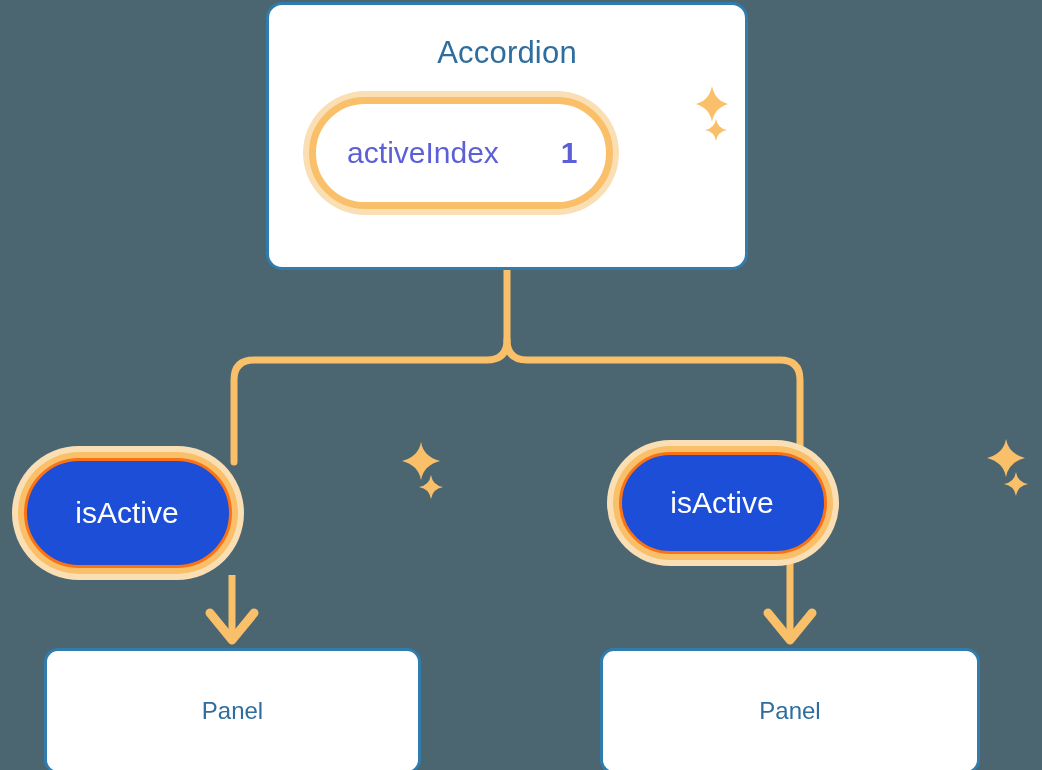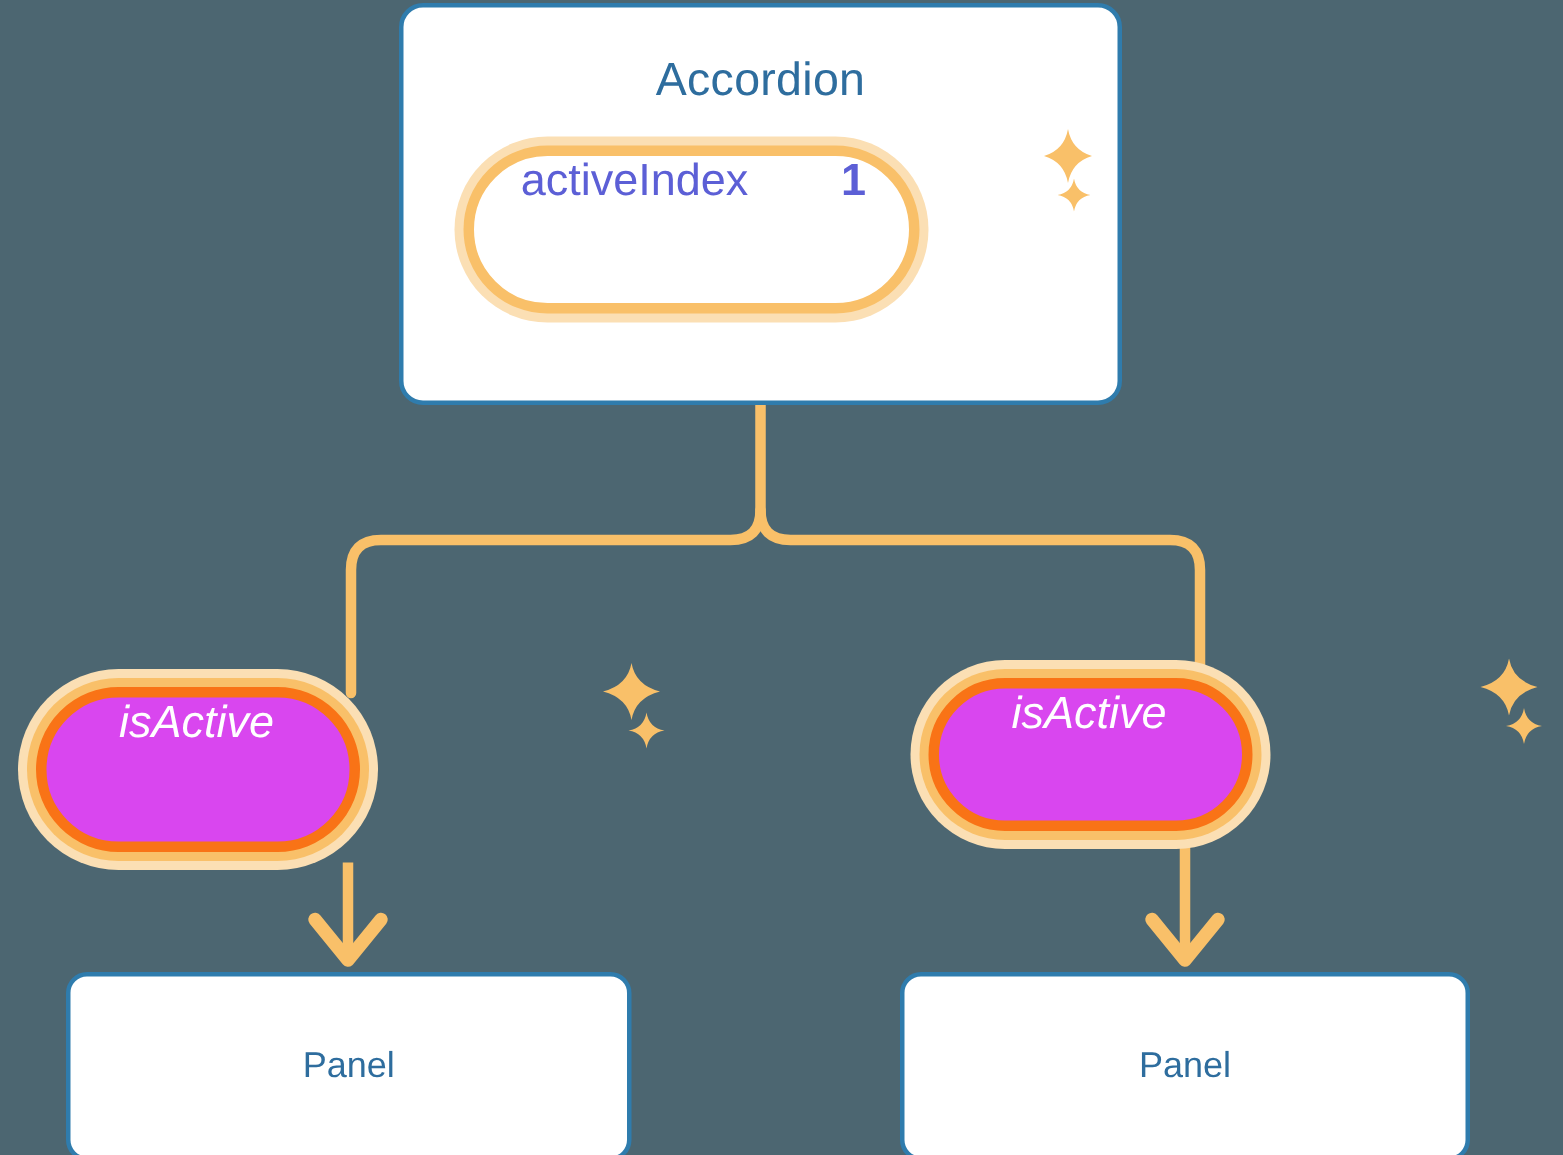--- a/index.html
+++ b/index.html
@@ -53,45 +53,44 @@
   }
 
   
   .pill-wrap {
     position: absolute;
     display: inline-block;
   }
   .pill {
     position: relative;
     display: flex;
-    align-items: flex-start;
+    align-items: center;
     border-radius: 999px;
     box-sizing: border-box;
   }
   
   .pill.light {
     background: #ffffff;
     border: 7px solid #f9c069;
     box-shadow: 0 0 0 6px #fbdfb4;
     color: #5c5fd6;
   }
   .pill.light .pill-key,
   .pill.light .pill-val {
     color: #5c5fd6;
   }
   .pill.light .pill-divider {
     background: #f3b95f;
   }
   
   .pill.solid {
-    background: #d946ef;
-    border: 7px solid #f97316;
+    background: #1d4ed8;
+    border: 3px solid #f97316;
     box-shadow: 0 0 0 6px #f9c069, 0 0 0 12px #fbdfb4;
     color: #ffffff;
-    font-style: italic;
   }
   .pill.solid .pill-key,
   .pill.solid .pill-val {
     color: #ffffff;
   }
   .pill.solid .pill-divider {
     background: #ffffff;
   }
   .pill-key {
     display: flex;

